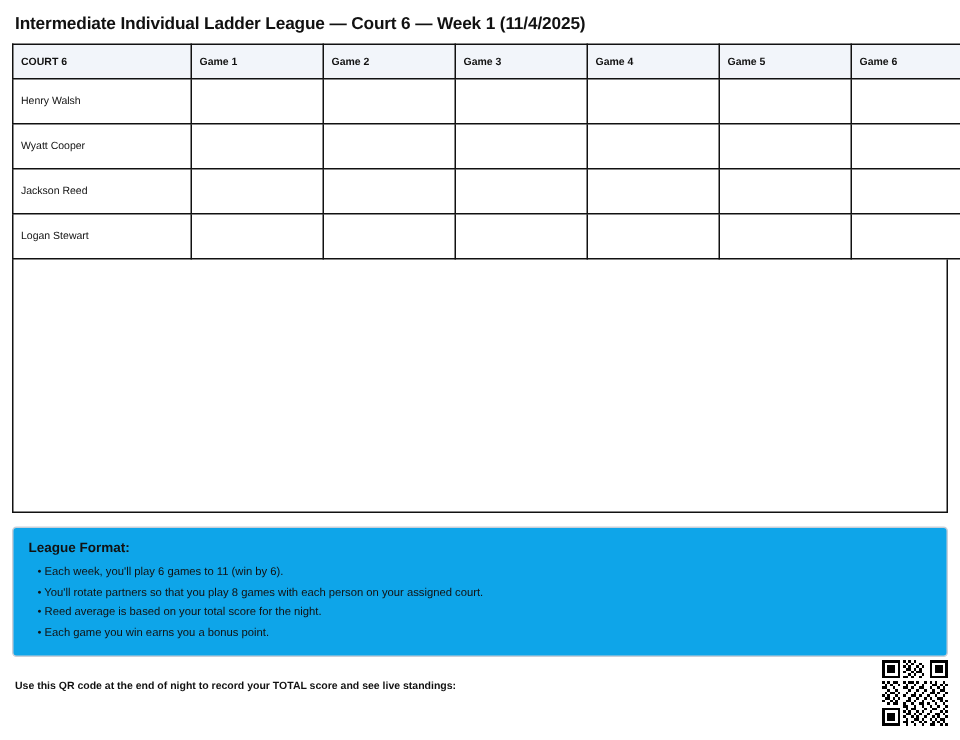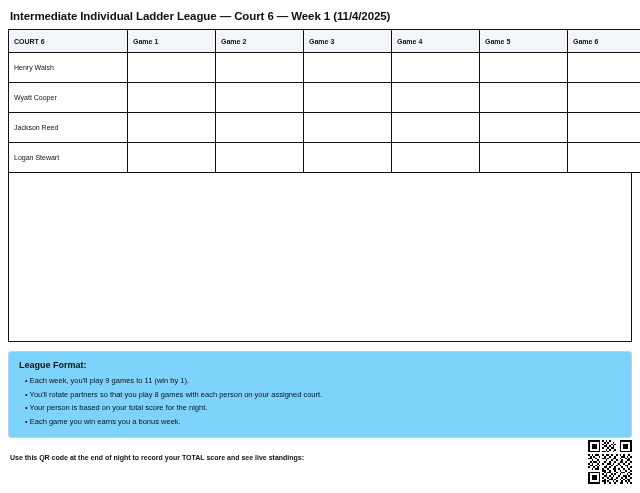--- a/index.html
+++ b/index.html
@@ -60,21 +60,21 @@
     border: 1px solid #111111;
     border-top: none;
     box-sizing: border-box;
   }
 
   .format-box {
     margin-top: 9px;
     width: 624px;
     box-sizing: border-box;
     border: 1px solid #c9cfd8;
-    background: #7dd3fc;
+    background: #0ea5e9;
     border-radius: 3px;
     padding: 8px 10px 9px 10px;
   }
   .format-title {
     font-size: 9px;
     font-weight: bold;
     margin-bottom: 4px;
   }
   .format-line {
     font-size: 7.5px;
@@ -164,24 +164,24 @@
         <td></td>
 
       </tr>
     </tbody>
   </table>
 
   <div class="blank-area"></div>
 
   <div class="format-box">
     <div class="format-title">League Format:</div>
-    <div class="format-line">• Each week, you'll play 9 games to 11 (win by 1).</div>
+    <div class="format-line">• Each week, you'll play 6 games to 11 (win by 6).</div>
     <div class="format-line">• You'll rotate partners so that you play 8 games with each person on your assigned court.</div>
-    <div class="format-line">• Your person is based on your total score for the night.</div>
-    <div class="format-line">• Each game you win earns you a bonus week.</div>
+    <div class="format-line">• Reed average is based on your total score for the night.</div>
+    <div class="format-line">• Each game you win earns you a bonus point.</div>
   </div>
 
   <div class="footer">
     <div class="footer-text">Use this QR code at the end of night to record your TOTAL score and see live standings:</div>
     <svg class="qr" viewBox="0 0 25 25" shape-rendering="crispEdges">
       <rect x="0" y="0" width="25" height="25" fill="#ffffff"></rect>
       <g fill="#000000">
         <rect x="0" y="0" width="7" height="1"></rect>
           <rect x="0" y="6" width="7" height="1"></rect>
         <rect x="0" y="0" width="1" height="7"></rect>

